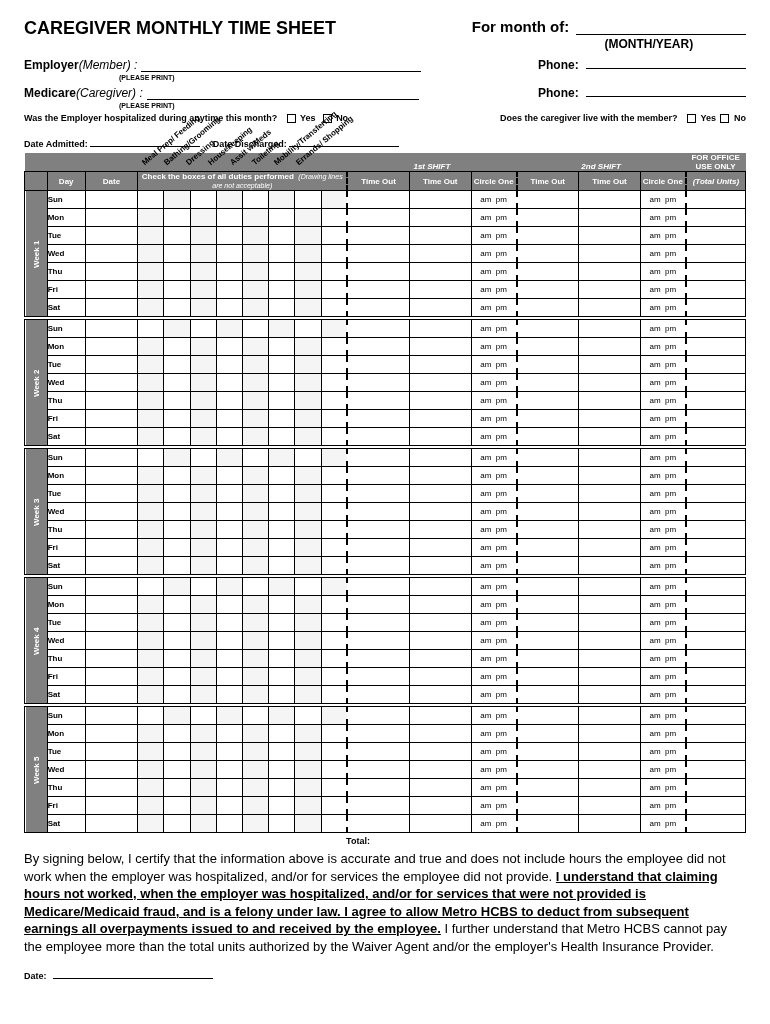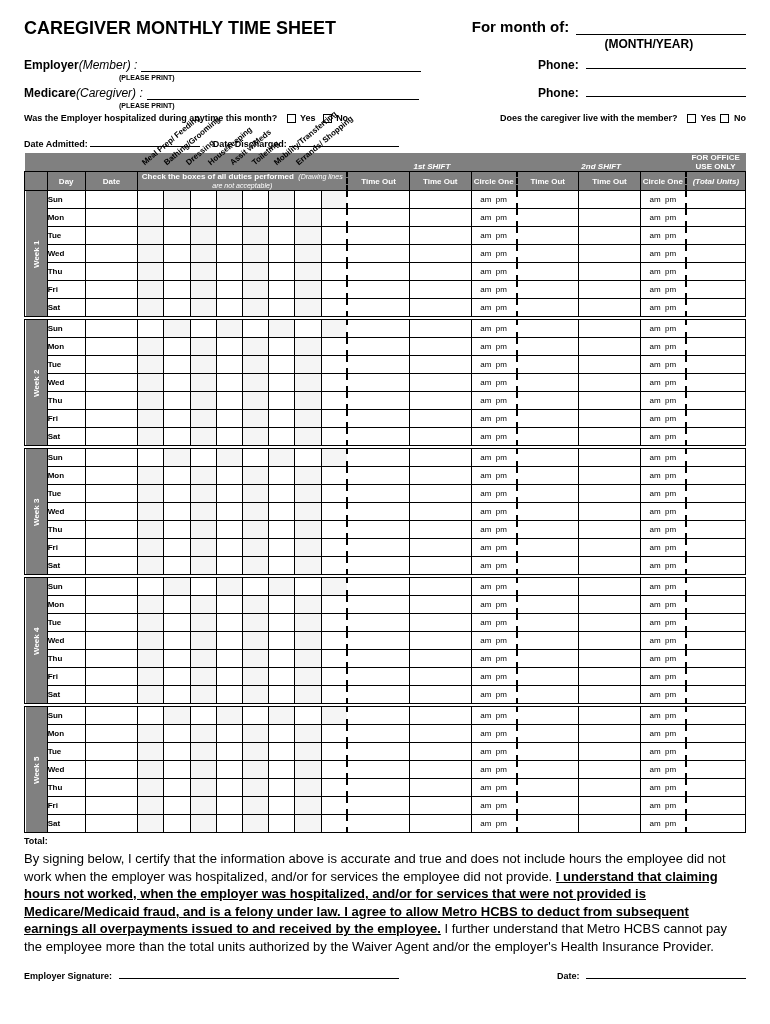--- a/index.html
+++ b/index.html
@@ -36,21 +36,21 @@
 .duty-cell{width:22px;background:#f5f5f5}
 .duty-cell:nth-child(even){background:#fff}
 .time-cell{width:52px}
 .circle-cell{width:38px;font-size:7px;text-align:center;padding:0 2px}
 .total-cell{width:50px}
 .shift-border{border-left:2px dashed #000 !important}
 .week-gap td{border:none;height:3px;background:#fff;padding:0}
 .disclaimer{font-size:13px;margin-top:4px;line-height:1.35}
 .disc-bold{font-weight:bold;text-decoration:underline}
 .sig-row{display:flex;justify-content:space-between;font-size:9px;font-weight:bold;margin-top:12px}
-.total-row{text-align:left;font-size:9px;font-weight:bold;padding-right:54px;margin-top:3px}
+.total-row{text-align:center;font-size:9px;font-weight:bold;padding-right:54px;margin-top:3px}
 </style>
 </head>
 <body>
 
 <div class="header">
   <div class="title">CAREGIVER MONTHLY TIME SHEET</div>
   <div class="month-block">
     <span class="month-label">For month of:</span>
     <span class="month-line"></span>
     <div class="month-sub">(MONTH/YEAR)</div>
@@ -827,20 +827,16 @@
 </table>
 
 <div class="total-row"><span>Total:</span></div>
 
 <div class="disclaimer">
   <span>By signing below, I certify that the information above is accurate and true and does not include hours the employee did not work when the employer was hospitalized, and/or for services the employee did not provide. </span><span class="disc-bold">I understand that claiming hours not worked, when the employer was hospitalized, and/or for services that were not provided is Medicare/Medicaid fraud, and is a felony under law. I agree to allow Metro HCBS to deduct from subsequent earnings all overpayments issued to and received by the employee.</span><span> I further understand that Metro HCBS cannot pay the employee more than the total units authorized by the Waiver Agent and/or the employer's Health Insurance Provider.</span>
 </div>
 
 <div class="sig-row">
   <div>
-    <span>Employer Signature:</span>
-    <span class="underline" style="width:280px;margin-left:4px"></span>
-  </div>
-  <div>
     <span>Date:</span>
     <span class="underline" style="width:160px;margin-left:4px"></span>
   </div>
 </div>
 
 </body></html>

